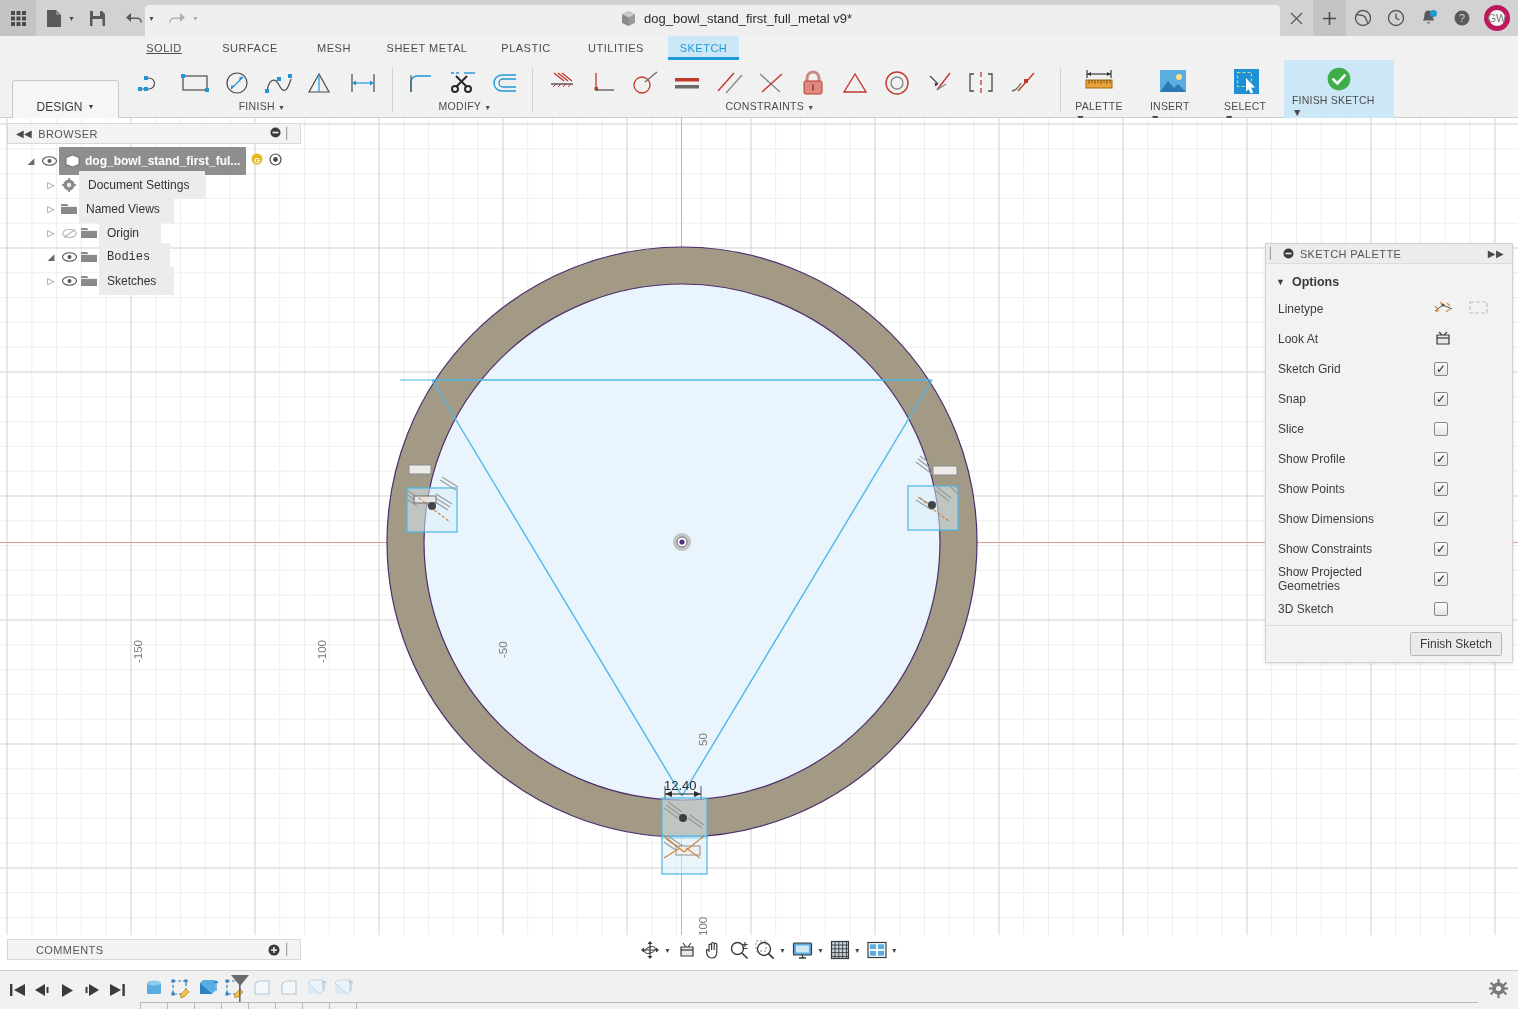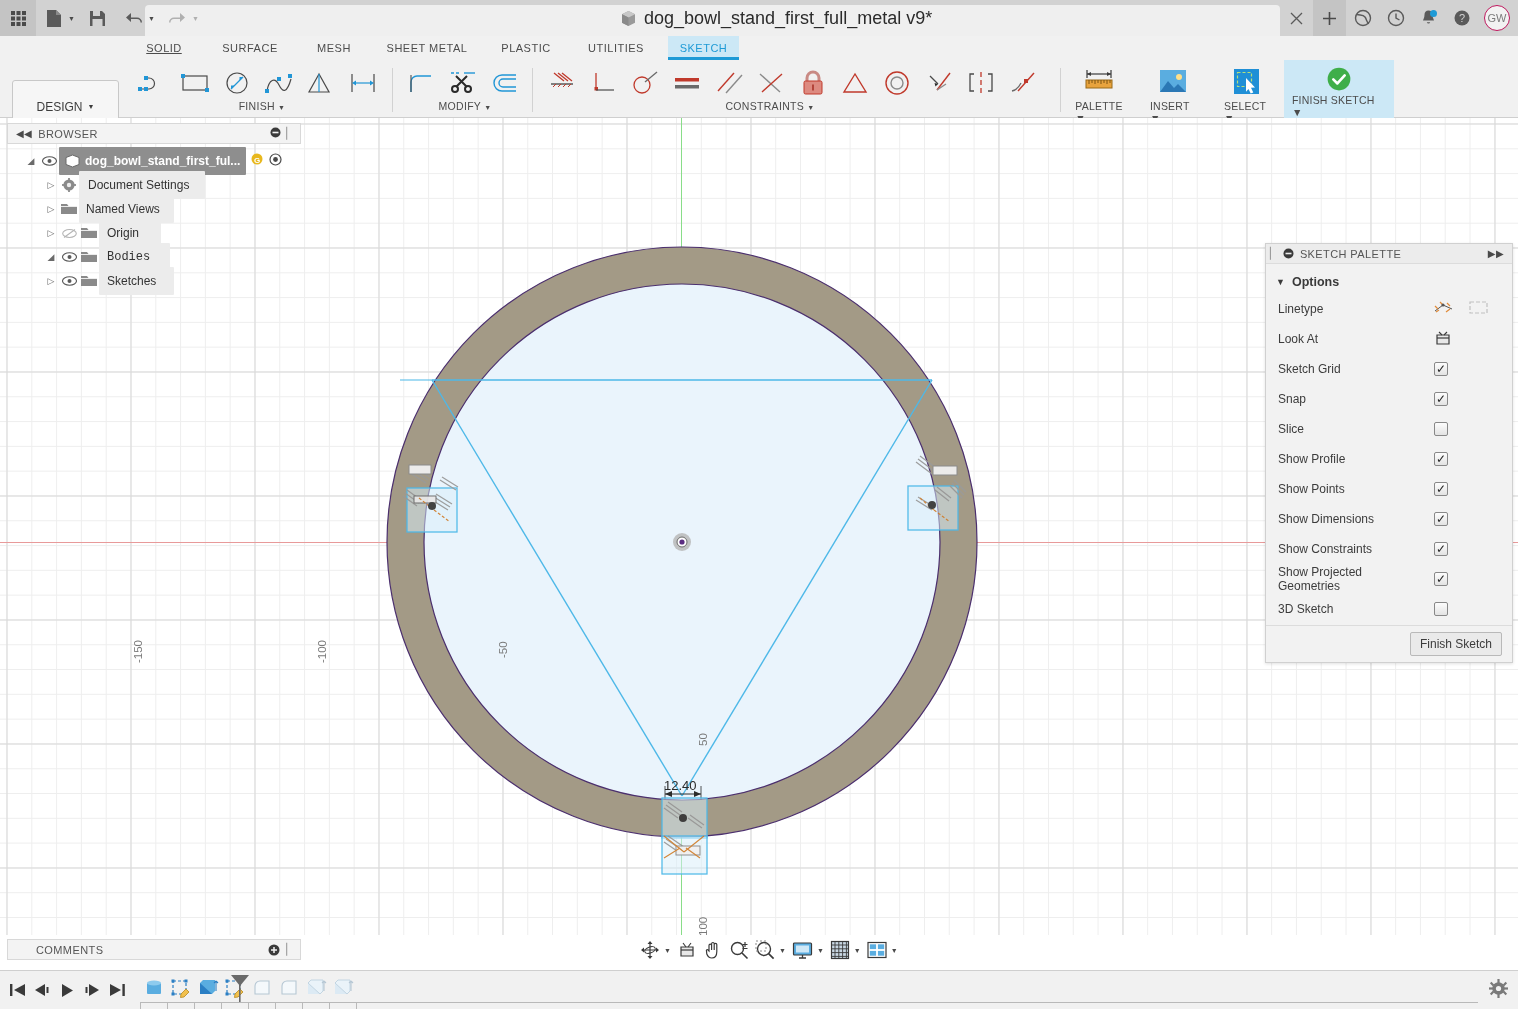--- a/index.html
+++ b/index.html
@@ -23,31 +23,31 @@
   }
   .tb-btn.grid-btn { background:#c4c4c4; }
   .tb-caret { font-size:7px; color:#4a4a4a; margin-left:-4px; padding-right:5px; display:flex; align-items:center; height:36px;}
   .tab-strip {
     position:absolute; left:145px; top:5px; width:1135px; height:31px;
     background:#efefef; border-top-left-radius:4px; border-top-right-radius:4px;
   }
   .doc-title {
     position:absolute; left:620px; top:8px; height:20px;
     display:flex; align-items:center; gap:7px;
-    font-size:18px; color:#2b2b2b;
+    font-size:13px; color:#2b2b2b;
   }
   .tb-right {
     position:absolute; right:0; top:0; height:36px; display:flex; align-items:center;
   }
   .tb-right .ico { width:33px; height:36px; display:flex; align-items:center; justify-content:center; }
   .tb-right .ico.plus { background:#c4c4c4; }
   .avatar {
     width:26px; height:26px; border-radius:50%; background:#f2f2f2;
     color:#7b7b7b; font-size:11px; display:flex; align-items:center; justify-content:center;
-    margin:0 8px 0 6px; border:1px solid #be185d;
+    margin:0 8px 0 6px; border:5px solid #be185d;
   }
   .notif-dot { position:absolute; width:7px; height:7px; border-radius:50%; background:#1e9ad6; margin:-9px 0 0 9px; }
 
   
   .ribbon {
     position:absolute; left:0; top:36px; width:1518px; height:82px;
     background:#f1f1f1; border-bottom:1px solid #cfcfcf;
   }
   .wsrow { position:absolute; left:0; top:0; width:1518px; height:24px; }
   .ws-tab {

